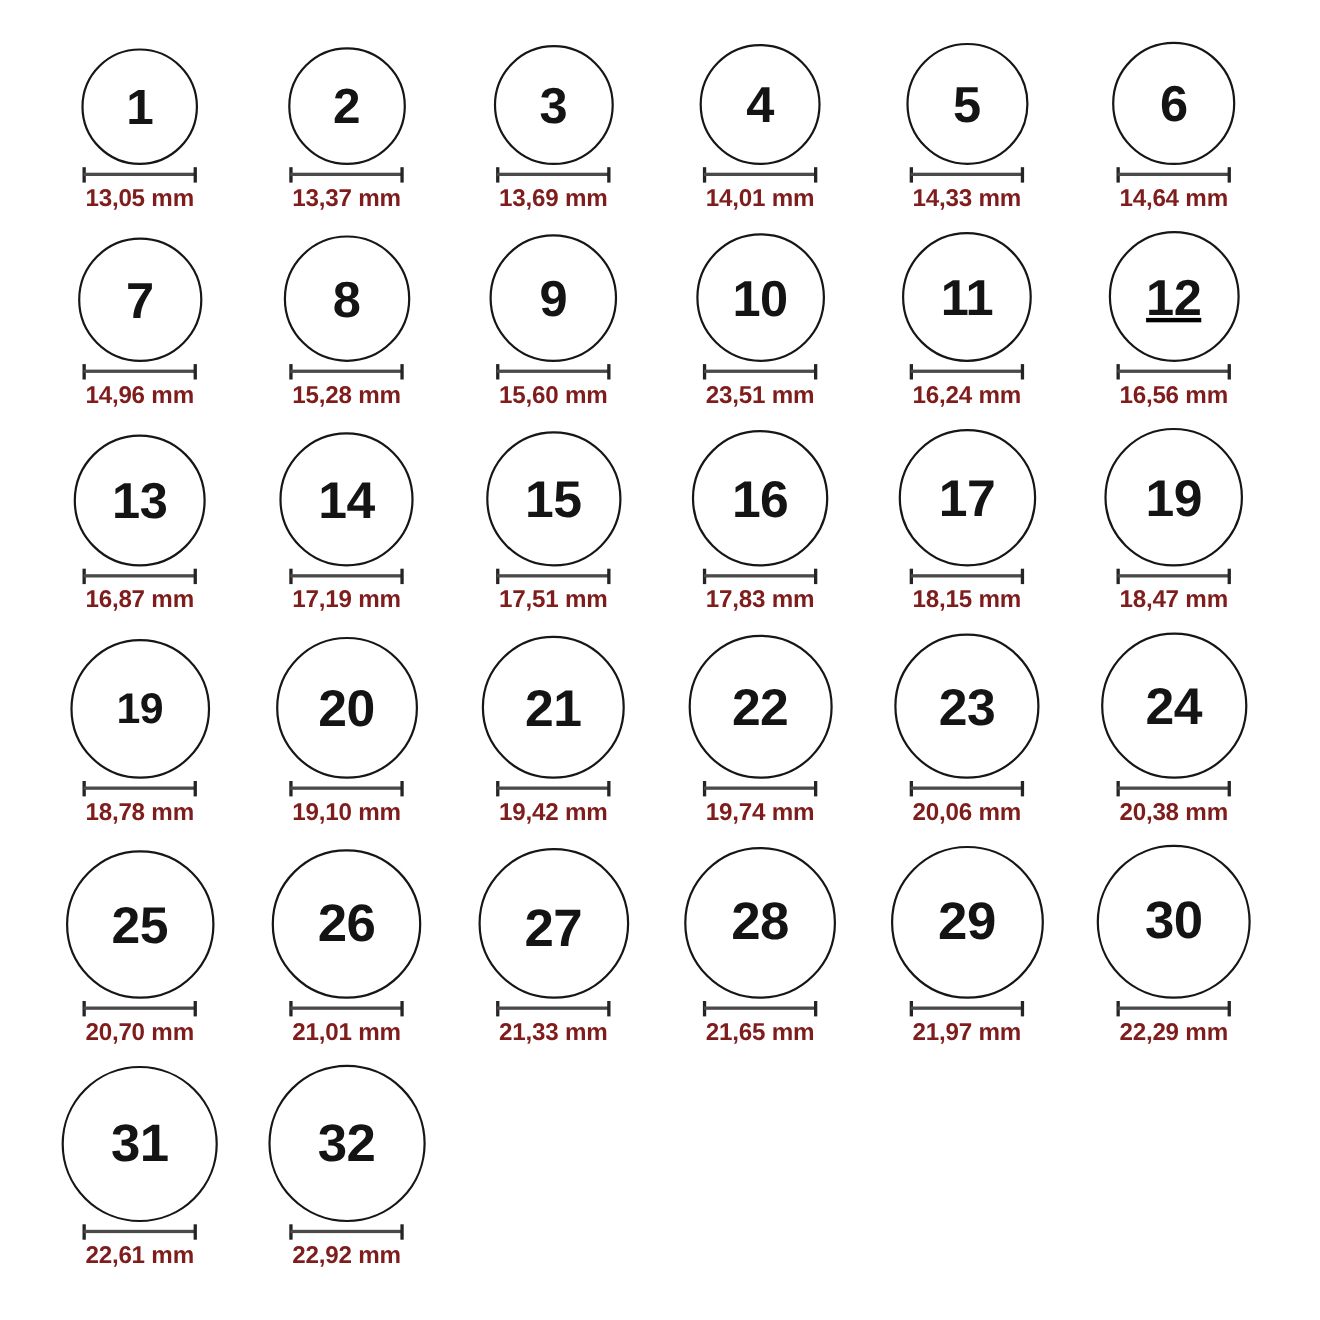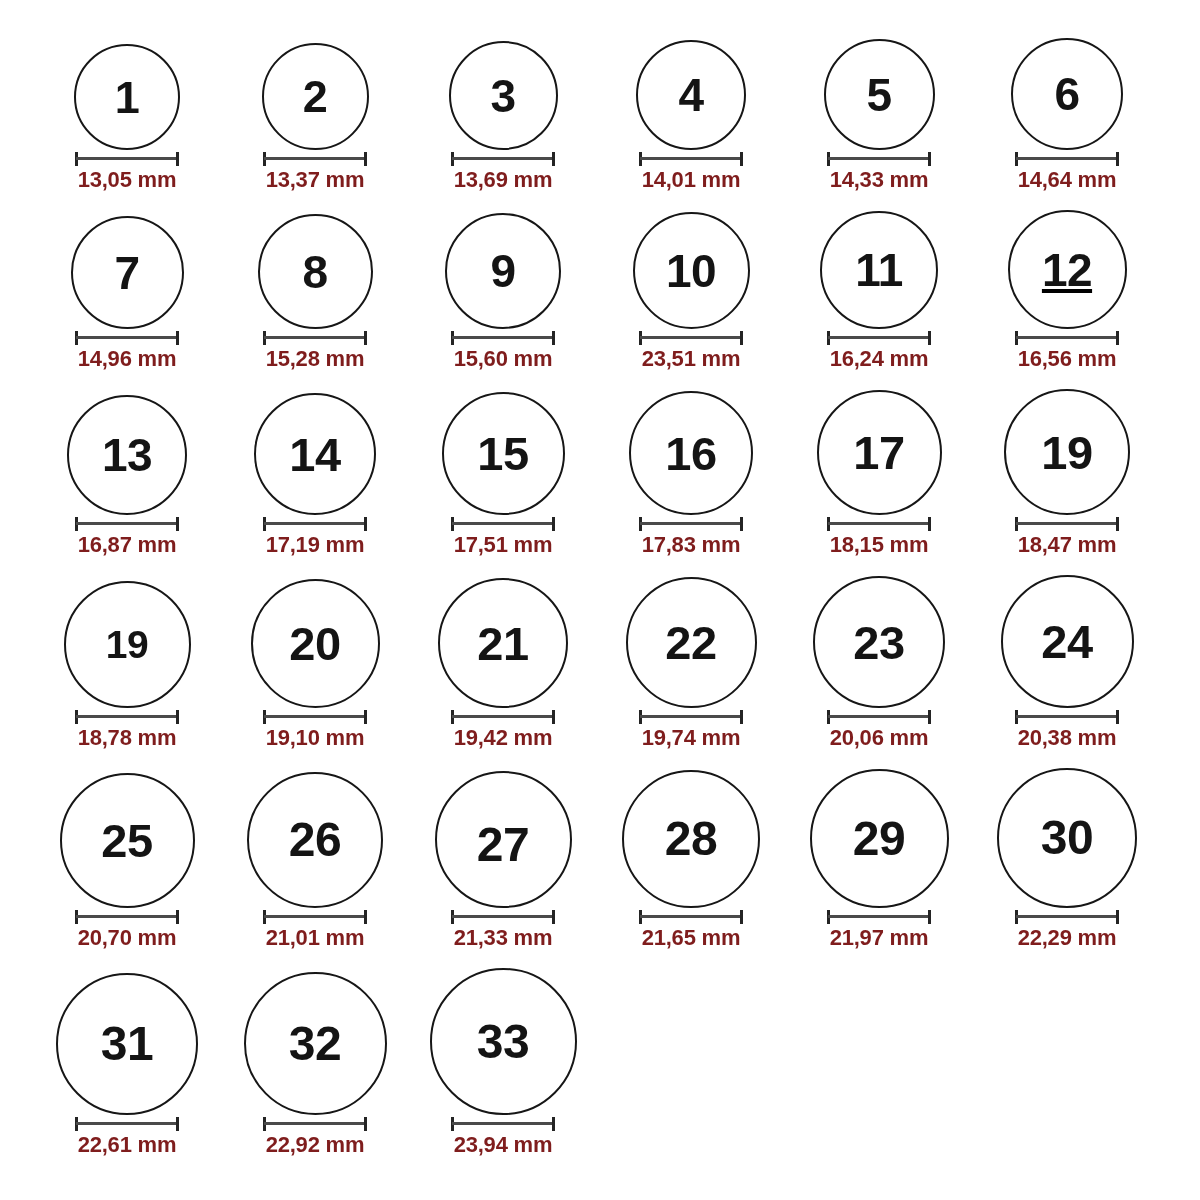--- a/index.html
+++ b/index.html
@@ -440,25 +440,14 @@
         <div class="circle" style="width: 143px; height: 143px;">
           <span class="num" style="font-size: 48px;">32</span>
         </div>
         <div class="dim">
           <span class="tick left"></span>
           <span class="bar"></span>
           <span class="tick right"></span>
         </div>
         <div class="label">22,92 mm</div>
       </div>
-      <div class="cell">
-        <div class="circle" style="width: 147px; height: 147px;">
-          <span class="num" style="font-size: 48px;">33</span>
-        </div>
-        <div class="dim">
-          <span class="tick left"></span>
-          <span class="bar"></span>
-          <span class="tick right"></span>
-        </div>
-        <div class="label">23,94 mm</div>
-      </div>
     </div>
   </main>
 
 </body></html>

